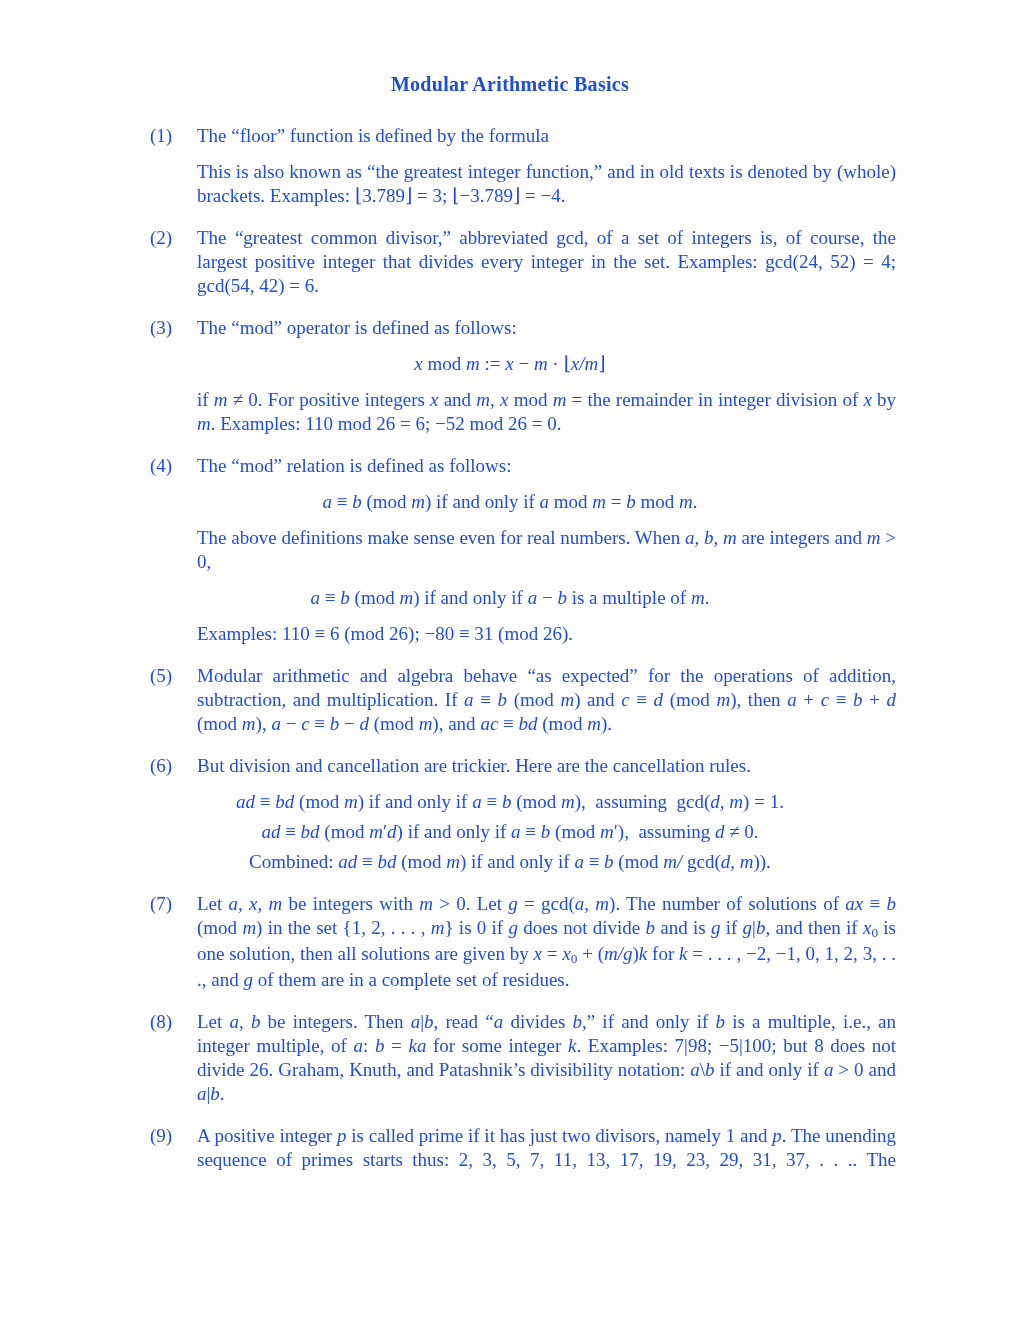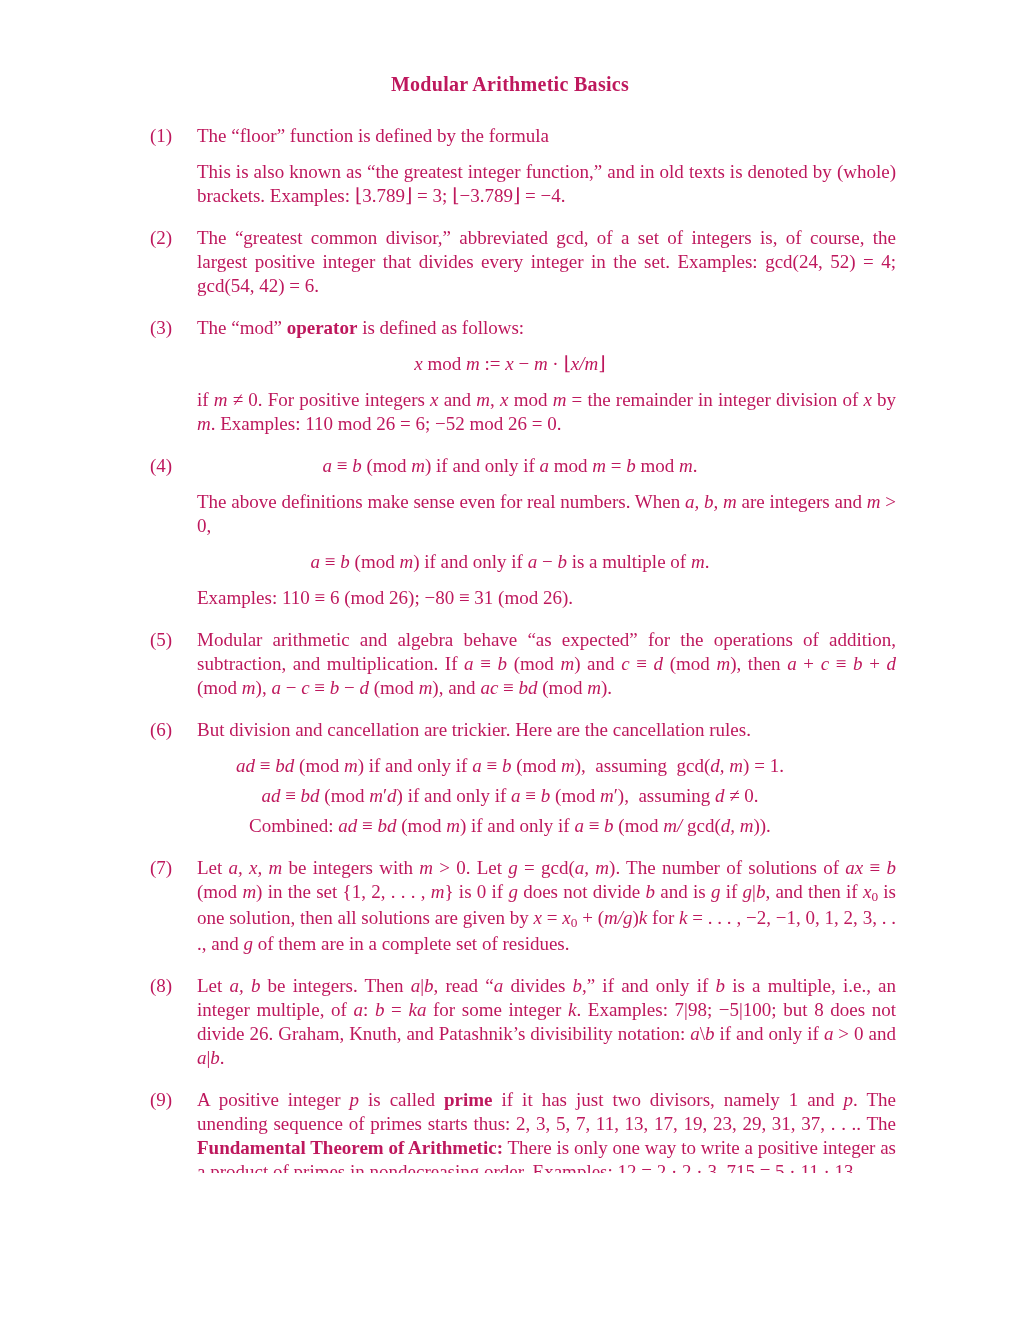--- a/index.html
+++ b/index.html
@@ -6,21 +6,21 @@
     margin: 0;
     padding: 0;
     background: #ffffff;
   }
   .page {
     position: relative;
     width: 1020px;
     height: 1173px;
     margin: 0 auto;
     background: #ffffff;
-    color: #be185d;
+    color: #1d4ed8;
     font-family: "Liberation Serif", "DejaVu Serif", serif;
     font-size: 19px;
     line-height: 24px;
     box-sizing: border-box;
     padding: 72px 112px 0 112px;
     overflow: hidden;
   }
   .doc-title {
     margin: 0 0 28px 0;
     text-align: center;
@@ -43,21 +43,21 @@
   }
   .block { margin: 12px; }
   .block.p {
     text-align: justify;
   }
   .block.math {
     text-align: center;
     margin: 6px 0 6px -73px; 
   }
   .block i { font-style: italic; }
-  .block b { font-weight: bold; }
+  .block b { font-weight: normal; }
   sub {
     font-size: 70%;
     vertical-align: baseline;
     position: relative;
     top: 0.25em;
   }
   .page-number {
     position: absolute;
     top: 1222px;
     left: 0;
@@ -89,20 +89,21 @@
         <span class="item-number">(3)</span>
         <div class="item-body">
           <div class="block p">The “mod” <b>operator</b> is defined as follows:</div>
           <div class="block math"><i>x</i> mod <i>m</i> := <i>x</i> − <i>m</i> · ⌊<i>x/m</i>⌋</div>
           <div class="block p">if <i>m</i> ≠ 0. For positive integers <i>x</i> and <i>m</i>, <i>x</i> mod <i>m</i> = the remainder in integer division of <i>x</i> by <i>m</i>. Examples: 110 mod 26 = 6; −52 mod 26 = 0.</div>
         </div>
       </div>
       <div class="item">
         <span class="item-number">(4)</span>
         <div class="item-body">
+          <div class="block p">The “mod” <b>relation</b> is defined as follows:</div>
           <div class="block math"><i>a</i> ≡ <i>b</i> (mod <i>m</i>) if and only if <i>a</i> mod <i>m</i> = <i>b</i> mod <i>m</i>.</div>
           <div class="block p">The above definitions make sense even for real numbers. When <i>a, b, m</i> are integers and <i>m</i> &gt; 0,</div>
           <div class="block math"><i>a</i> ≡ <i>b</i> (mod <i>m</i>) if and only if <i>a</i> − <i>b</i> is a multiple of <i>m</i>.</div>
           <div class="block p">Examples: 110 ≡ 6 (mod 26); −80 ≡ 31 (mod 26).</div>
         </div>
       </div>
       <div class="item">
         <span class="item-number">(5)</span>
         <div class="item-body">
           <div class="block p">Modular arithmetic and algebra behave “as expected” for the operations of addition, subtraction, and multiplication. If <i>a</i> ≡ <i>b</i> (mod <i>m</i>) and <i>c</i> ≡ <i>d</i> (mod <i>m</i>), then <i>a</i> + <i>c</i> ≡ <i>b</i> + <i>d</i> (mod <i>m</i>), <i>a</i> − <i>c</i> ≡ <i>b</i> − <i>d</i> (mod <i>m</i>), and <i>ac</i> ≡ <i>bd</i> (mod <i>m</i>).</div>

